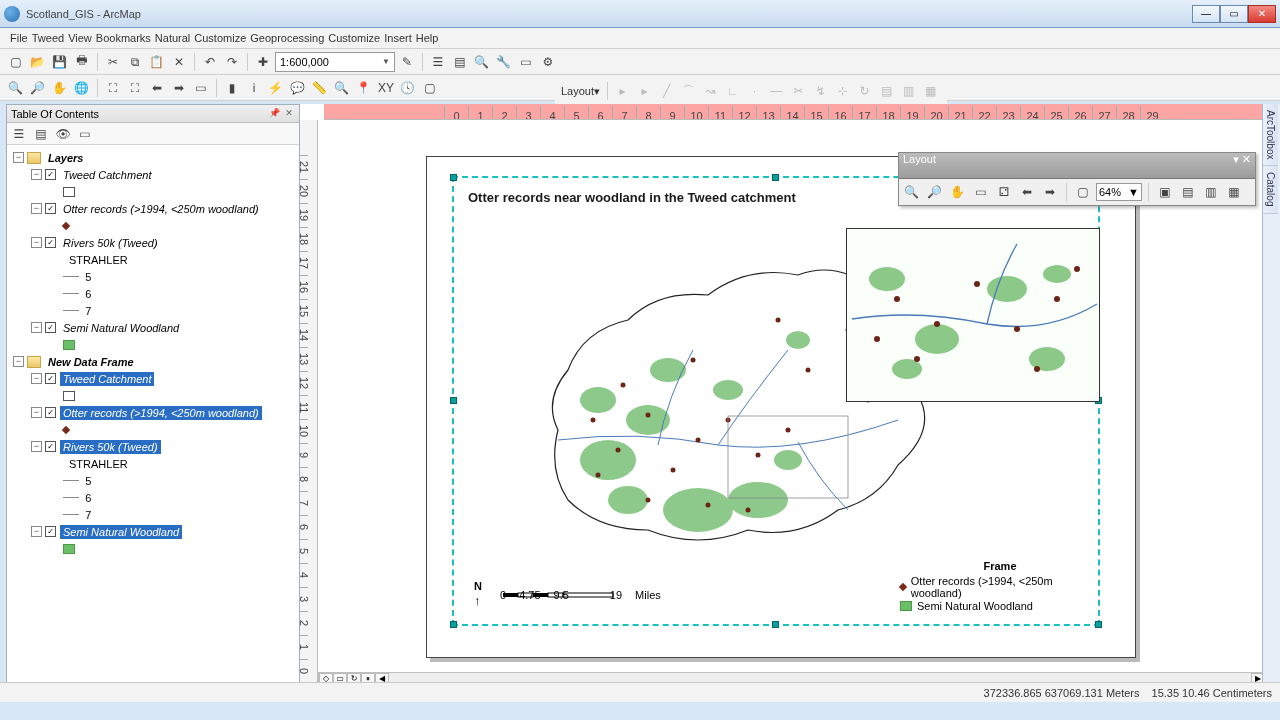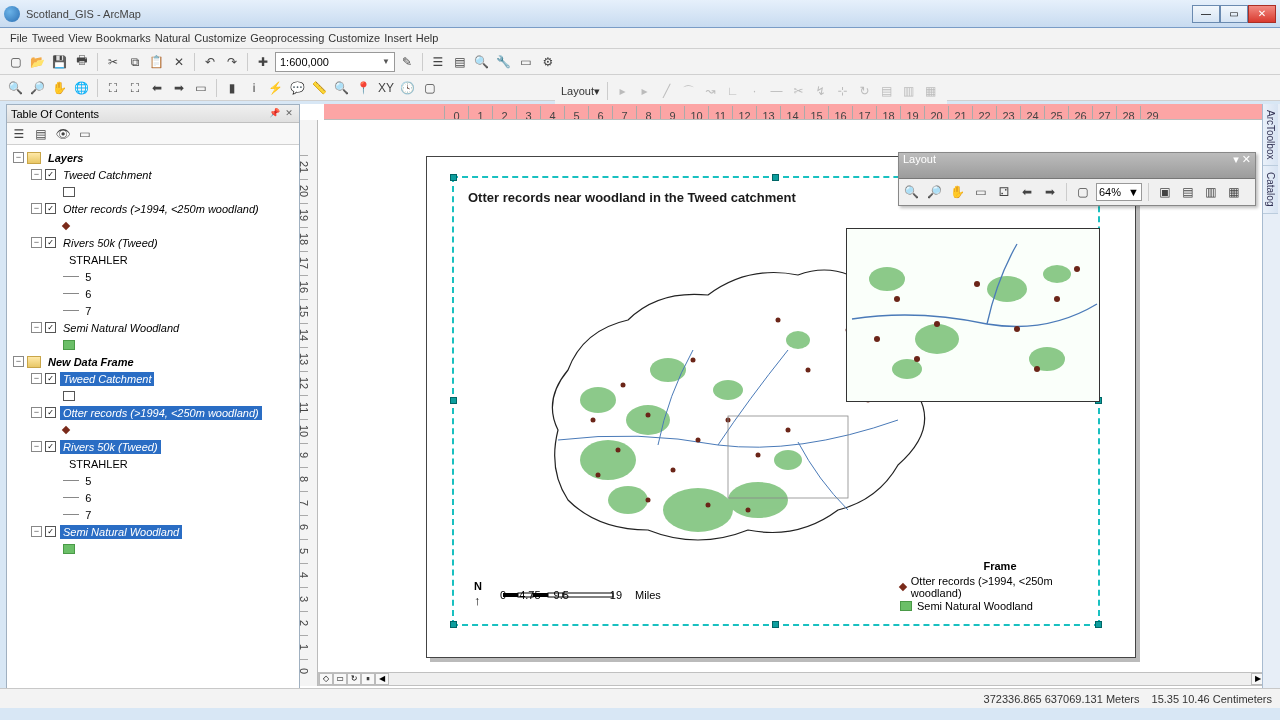--- a/index.html
+++ b/index.html
@@ -66,21 +66,21 @@
 .layout-tb-head { height: 26px; background: linear-gradient(#bcbcbc,#9c9c9c); color: #fff; font-size: 10px; padding: 0 4px; display: flex; align-items: flex-start; justify-content: space-between; border-bottom: 1px solid #777; }
 .layout-tb-body { display: flex; align-items: center; padding: 3px; gap: 3px; }
 .zoom-box { width: 46px; height: 18px; border: 1px solid #999; background: #fff; font-size: 10px; padding: 0 2px; display: flex; align-items: center; justify-content: space-between; }
 
 .bottom-scroll { position: absolute; bottom: 14px; left: 18px; right: 14px; height: 14px; background: #efefef; border: 1px solid #c0c0c0; display: flex; align-items: center; }
 .bottom-scroll .sb { width: 14px; height: 12px; font-size: 8px; text-align: center; border: 1px solid #bbb; background: #f8f8f8; }
 
 .side-panels { position: absolute; right: 0; top: 104px; width: 18px; bottom: 20px; background: #e7eef7; border-left: 1px solid #a8bbd0; }
 .side-tab { writing-mode: vertical-lr; font-size: 10px; padding: 6px 2px; color: #335; border-bottom: 1px solid #bcd; cursor: default; background: linear-gradient(90deg,#eaf1fa,#d7e3f2); }
 
-.statusbar { position: absolute; bottom: 12px; left: 0; right: 0; height: 20px; background: #f3f3f3; border-top: 1px solid #c8c8c8; display: flex; align-items: center; justify-content: flex-end; padding: 0 8px; gap: 12px; color: #333; }
+.statusbar { position: absolute; bottom: 18px; left: 0; right: 0; height: 20px; background: #f3f3f3; border-top: 1px solid #c8c8c8; display: flex; align-items: center; justify-content: flex-end; padding: 0 8px; gap: 12px; color: #333; }
 </style>
 </head>
 <body>
 
 <div class="titlebar">
   <div class="app-icon"></div>
   <div class="title">Scotland_GIS - ArcMap</div>
   <div class="wbtns">
     <div class="wbtn">—</div>
     <div class="wbtn">▭</div>

